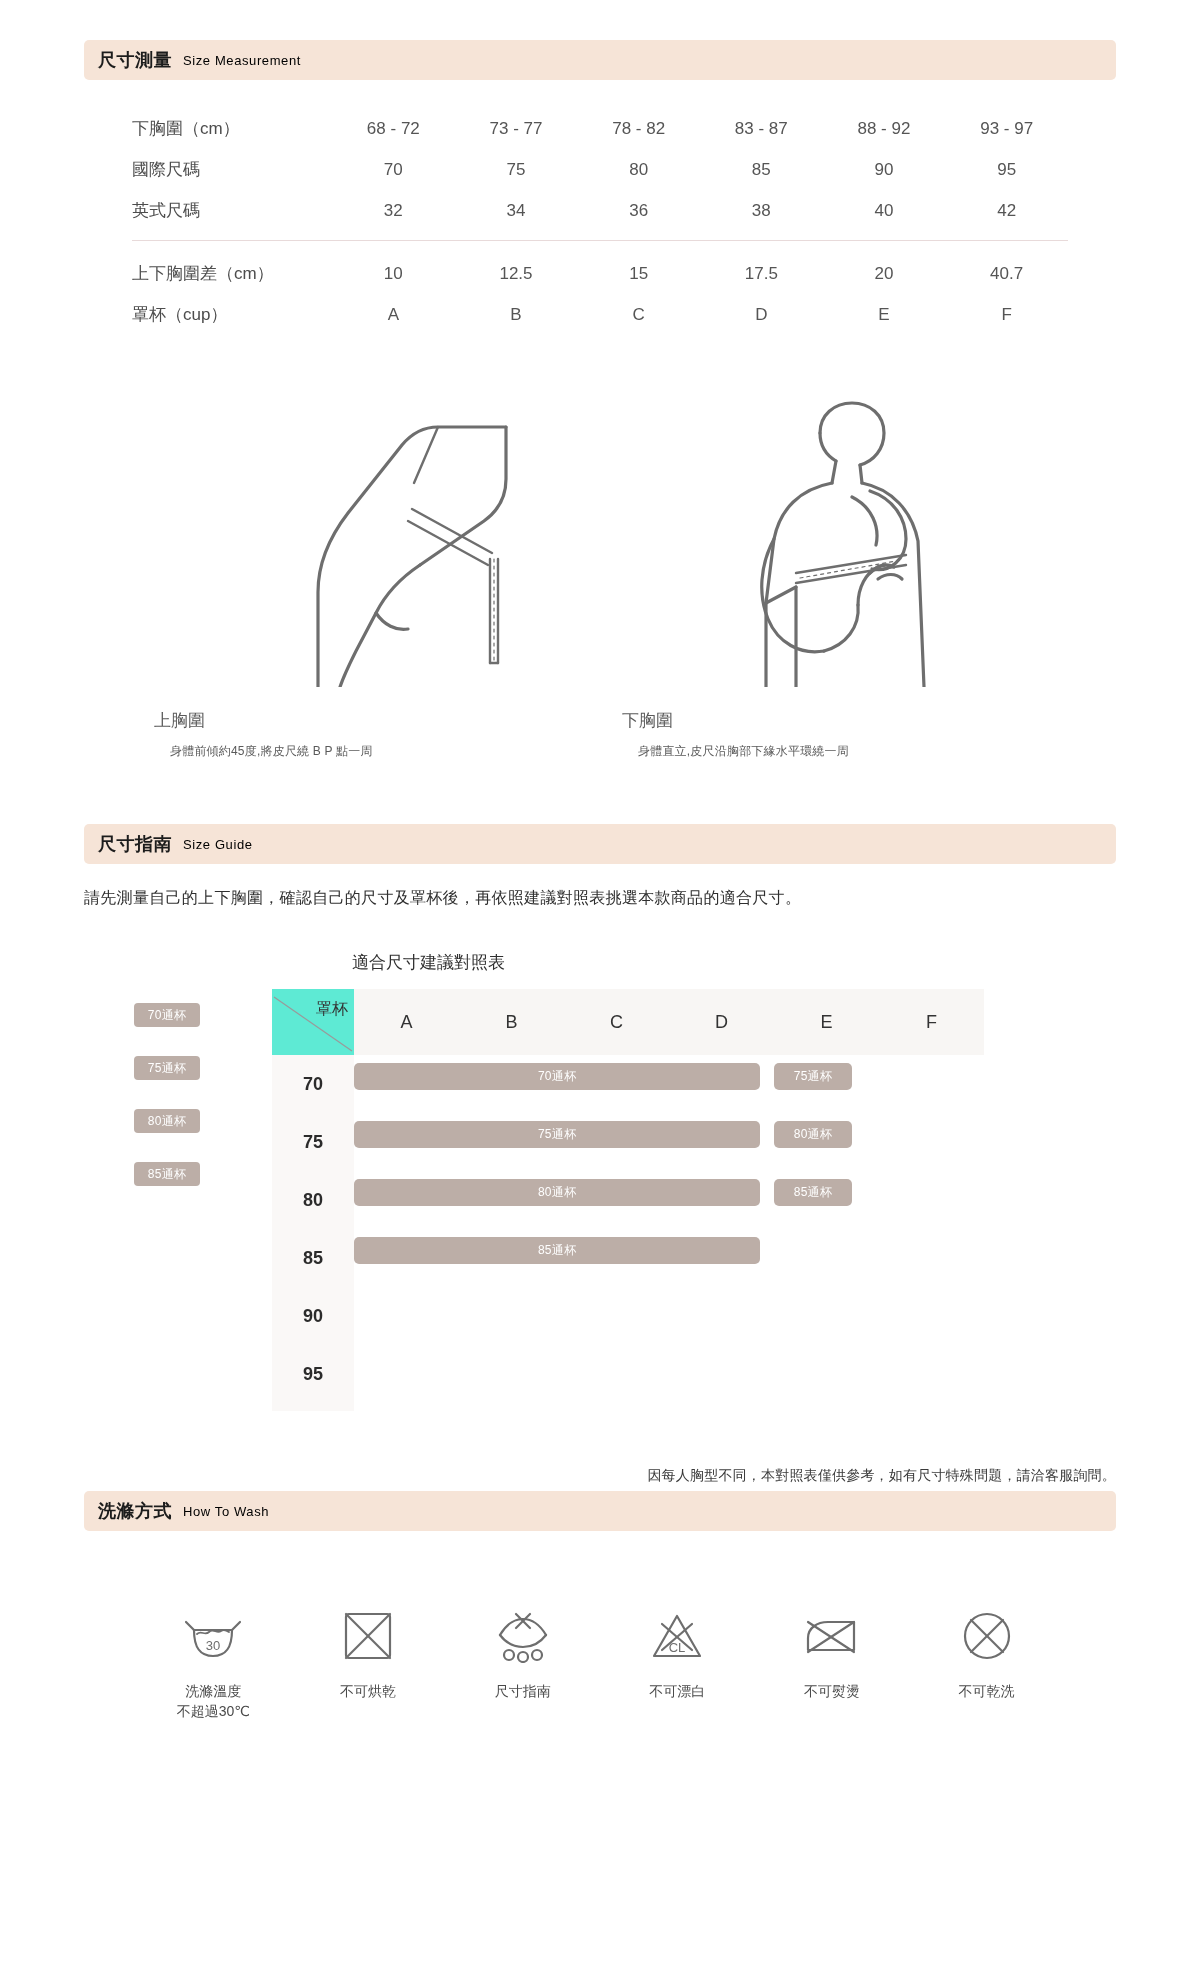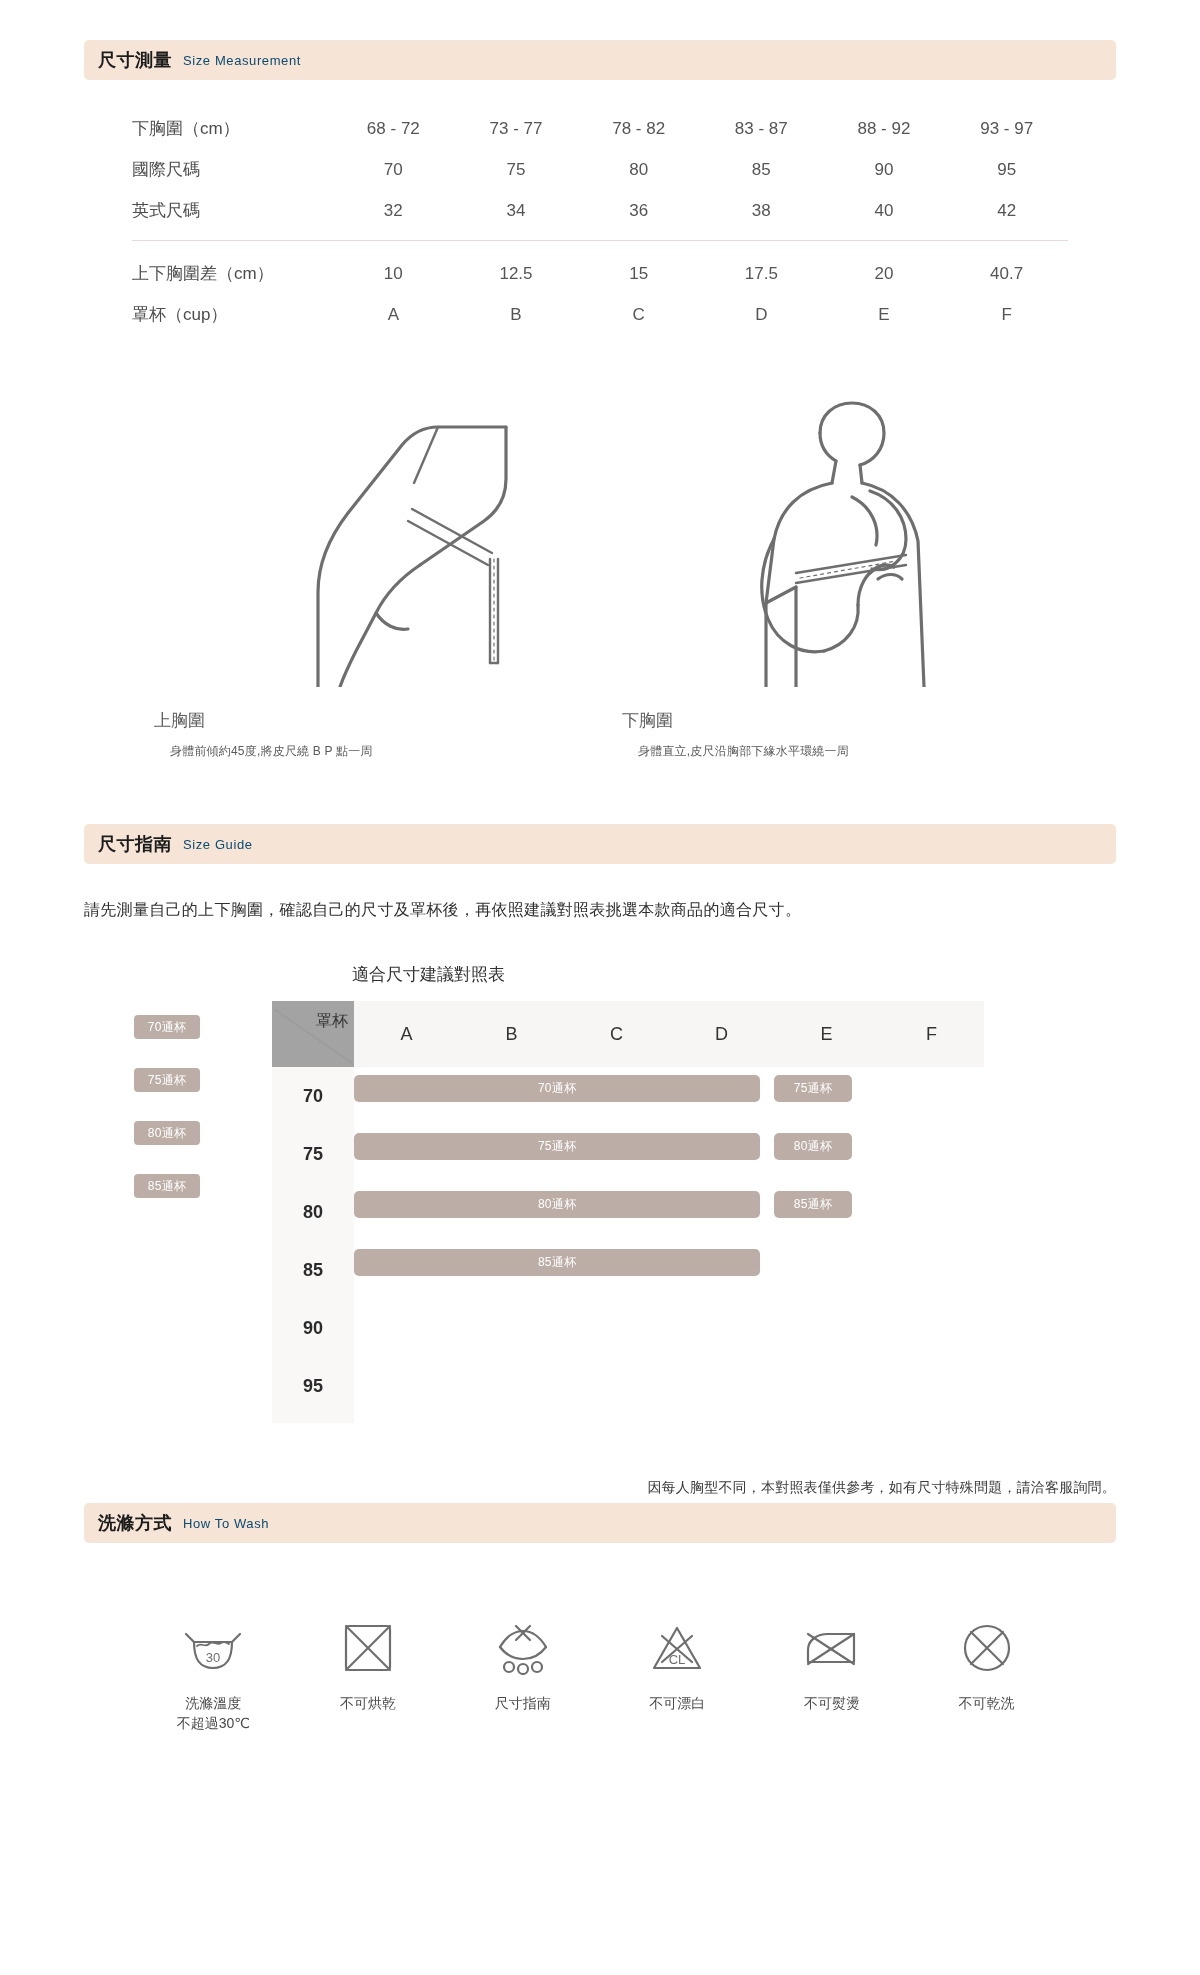--- a/index.html
+++ b/index.html
@@ -29,21 +29,21 @@
     gap: 11px;
   }
   .band-cn {
     font-size: 18px;
     font-weight: bold;
     color: #1c1c1c;
     letter-spacing: 0.5px;
   }
   .band-en {
     font-size: 13px;
-    color: #0c4a6e;
+    color: #000000;
     letter-spacing: 0.6px;
   }
 
   
   .meas-wrap { width: 1032px; margin: 28px auto 0; padding: 0 48px; }
   table.meas { width: 100%; border-collapse: collapse; }
   table.meas td {
     font-size: 17px;
     color: #555555;
     padding: 9px 0;
@@ -84,21 +84,21 @@
   .cap-desc {
     font-size: 12px;
     color: #5a5a5a;
     margin: 11px 0 0 38px;
     letter-spacing: 0.2px;
   }
 
   
   .intro {
     width: 1032px;
-    margin: 36px auto 0;
+    margin: 24px auto 0;
     font-size: 16px;
     color: #2f2f2f;
     letter-spacing: 0.3px;
   }
 
   
   .matrix-wrap {
     width: 1032px;
     margin: 42px auto 0;
     position: relative;
@@ -142,21 +142,21 @@
   .grid-head {
     background: #f8f6f4;
     height: 66px;
     position: relative;
   }
   .corner-cell {
     position: absolute;
     left: 0; top: 0;
     width: 82px;
     height: 124px;
-    background: #a3a3a3;
+    background: #5eead4;
   }
   .corner-cell .slash {
     position: absolute;
     left: 0; top: 0;
     width: 82px; height: 124px;
   }
   .corner-cup {
     position: absolute;
     right: 6px; top: 10px;
     font-size: 16px;

